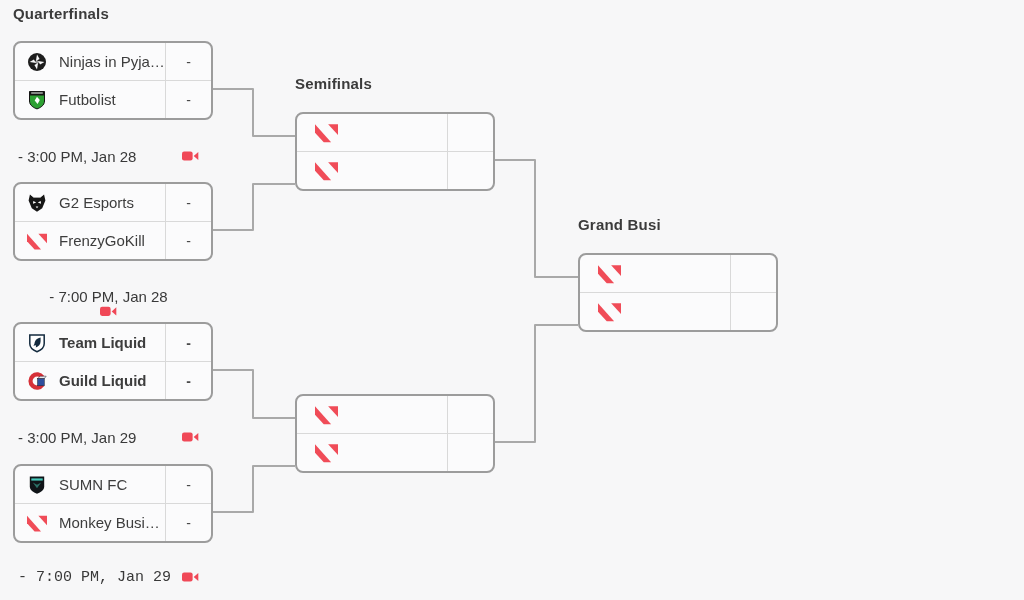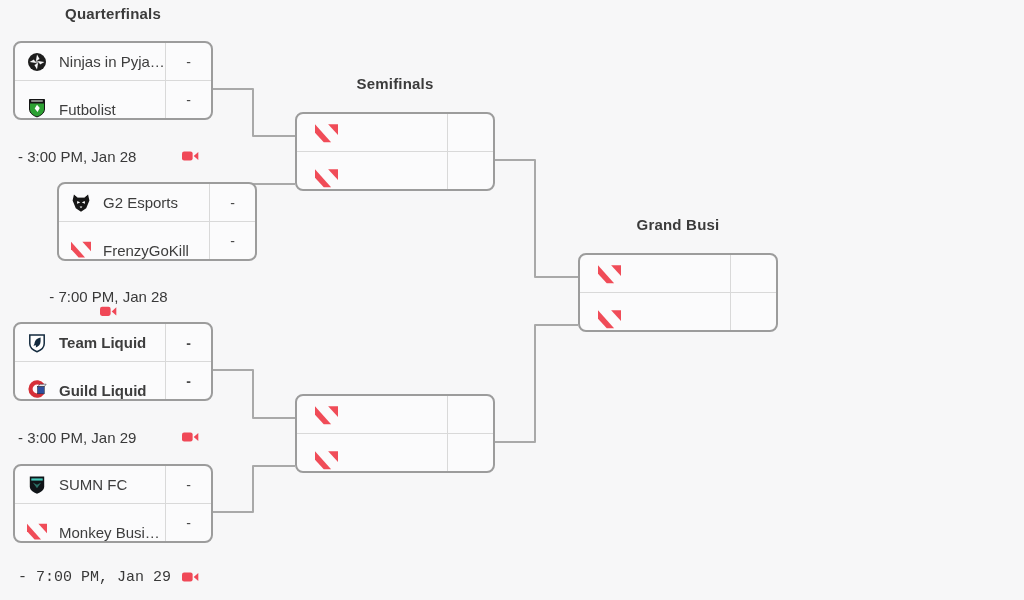--- a/index.html
+++ b/index.html
@@ -2,44 +2,44 @@
 <html><head>
 <meta charset="utf-8">
 <style>
   html,body{margin:0;padding:0;}
   body{
     width:1024px;height:600px;position:relative;overflow:hidden;
     background:#f7f7f8;
     font-family:"Liberation Sans", sans-serif;
   }
   .round-header{
-    position:absolute;width:200px;text-align:center;
+    position:absolute;width:200px;text-align:left;
     font-size:15px;font-weight:bold;color:#3b3b3b;letter-spacing:.2px;
   }
   .hdr-qf{left:13px;top:5px;}
   .hdr-sf{left:295px;top:75px;}
   .hdr-gf{left:578px;top:216px;}
 
   svg.connectors{position:absolute;left:0;top:0;z-index:0;}
 
   .match{
     position:absolute;width:200px;height:79px;box-sizing:border-box;
     border:2px solid #9c9c9c;border-radius:8px;background:#fbfbfc;
     display:flex;flex-direction:column;z-index:2;
   }
   .pos-qf1{left:13px;top:41px;}
-  .pos-qf2{left:13px;top:182px;margin-left:44px;}
+  .pos-qf2{left:13px;top:182px;}
   .pos-qf3{left:13px;top:322px;font-weight:bold;}
   .pos-qf4{left:13px;top:464px;}
   .pos-sf1{left:295px;top:112px;}
   .pos-sf2{left:295px;top:394px;}
   .pos-gf {left:578px;top:253px;}
 
   .team-row{flex:1;display:flex;align-items:center;min-width:0;}
-  .team-row.second{border-top:1px solid #d9d9d9;align-items:flex-end;}
+  .team-row.second{border-top:1px solid #d9d9d9;}
   .logo{width:20px;height:20px;margin-left:12px;flex:0 0 auto;display:flex;align-items:center;}
   .logo svg{width:100%;height:100%;}
   .match.placeholder .logo{width:27px;height:23px;margin-left:16px;}
   .team-name{
     margin-left:12px;flex:1;min-width:0;
     font-size:15px;color:#3d3d3d;white-space:nowrap;overflow:hidden;
   }
   .score-cell{
     width:46px;height:100%;flex:0 0 auto;box-sizing:border-box;
     border-left:1px solid #d9d9d9;display:flex;align-items:center;justify-content:center;

